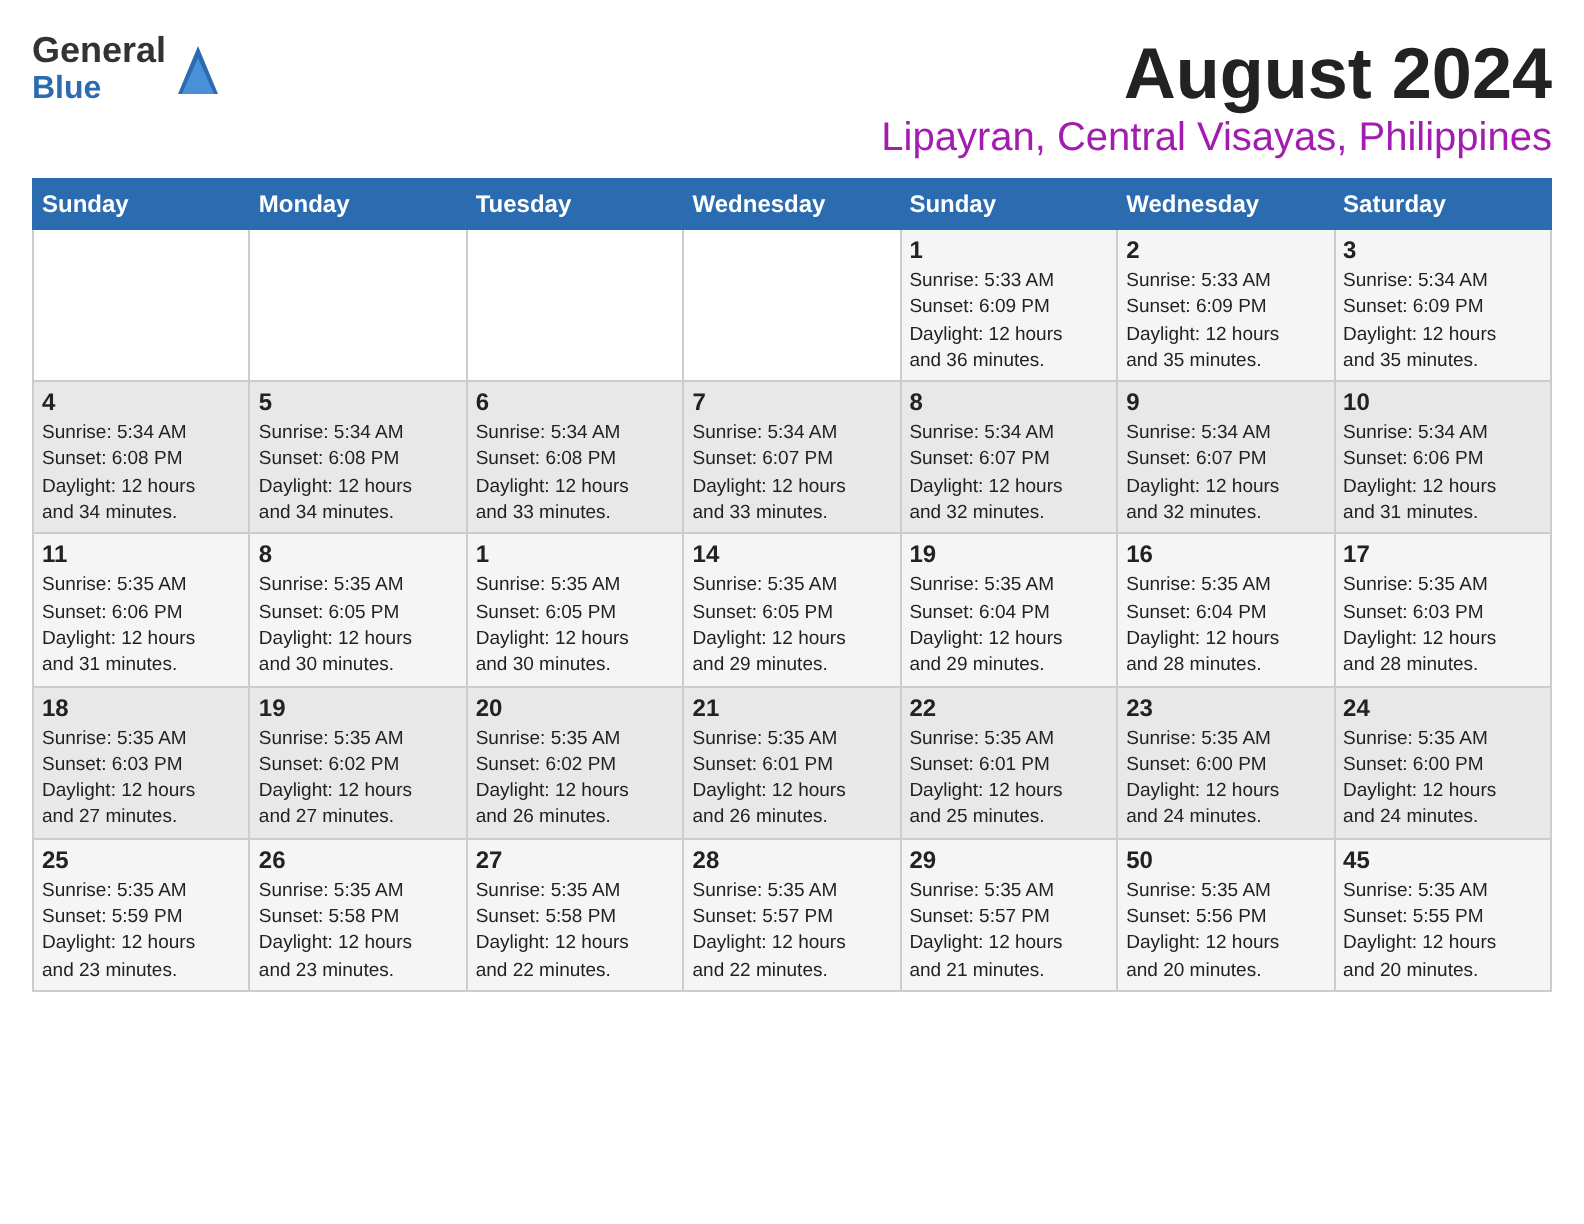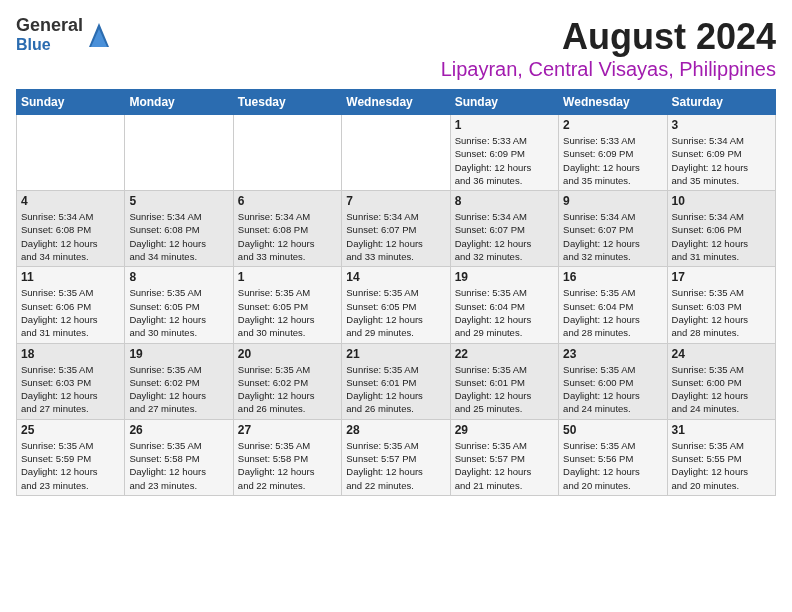--- a/index.html
+++ b/index.html
@@ -346,21 +346,21 @@
 and 21 minutes.</div>
         </td>
         <td>
           <span class="day-num">50</span>
           <div class="day-info" style="white-space: pre-line;">Sunrise: 5:35 AM
 Sunset: 5:56 PM
 Daylight: 12 hours
 and 20 minutes.</div>
         </td>
         <td>
-          <span class="day-num">31</span>
+          <span class="day-num">45</span>
           <div class="day-info" style="white-space: pre-line;">Sunrise: 5:35 AM
 Sunset: 5:55 PM
 Daylight: 12 hours
 and 20 minutes.</div>
         </td>
       </tr>
     </tbody>
 </table>
 
 </body></html>

